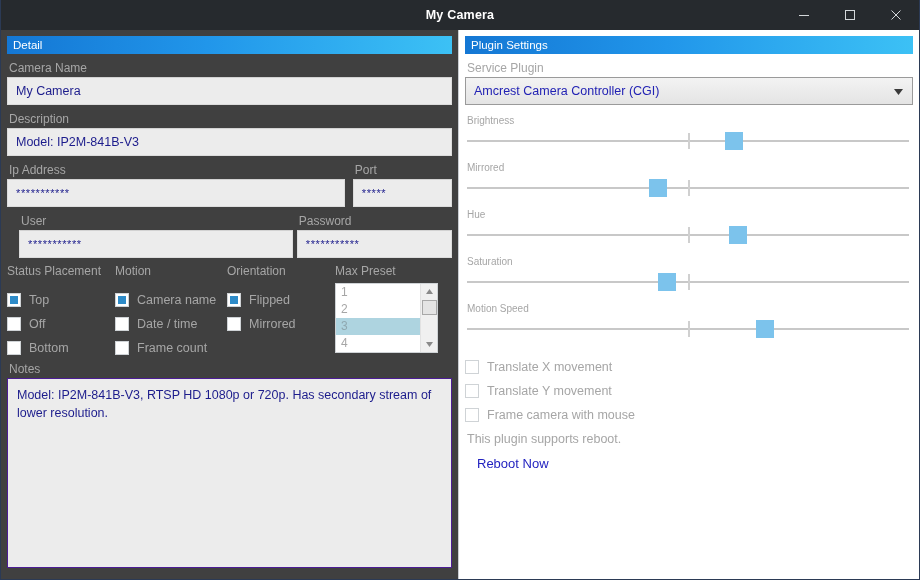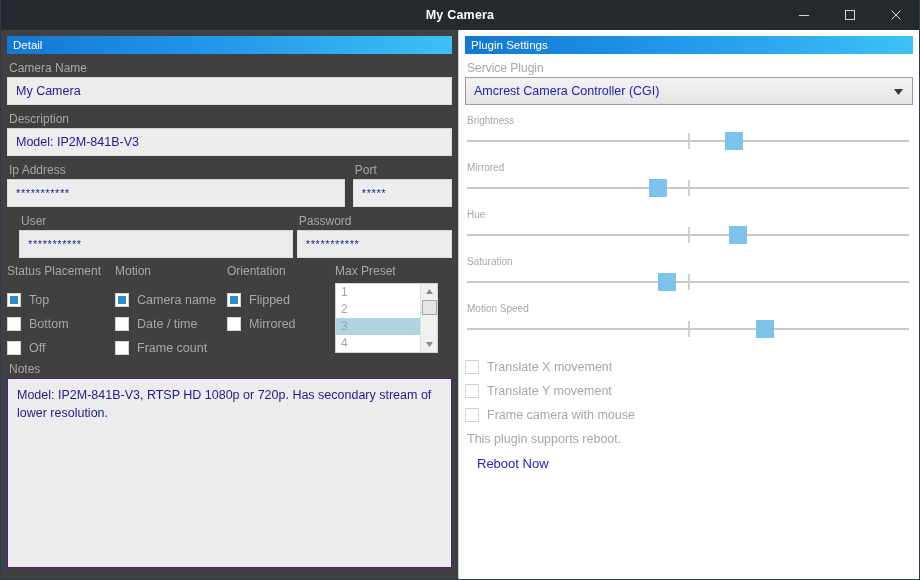--- a/index.html
+++ b/index.html
@@ -310,25 +310,25 @@
         <div class="groups">
 
           <div class="group" style="width:108px;">
             <div class="group-title">Status Placement</div>
             <div class="cb-row">
               <span class="cb checked"></span>
               <span class="cb-label">Top</span>
             </div>
             <div class="cb-row">
               <span class="cb"></span>
+              <span class="cb-label">Off</span>
+            </div>
+            <div class="cb-row">
+              <span class="cb"></span>
               <span class="cb-label">Bottom</span>
-            </div>
-            <div class="cb-row">
-              <span class="cb"></span>
-              <span class="cb-label">Off</span>
             </div>
           </div>
 
           <div class="group" style="width:112px;">
             <div class="group-title">Motion</div>
             <div class="cb-row">
               <span class="cb checked"></span>
               <span class="cb-label">Camera name</span>
             </div>
             <div class="cb-row">

